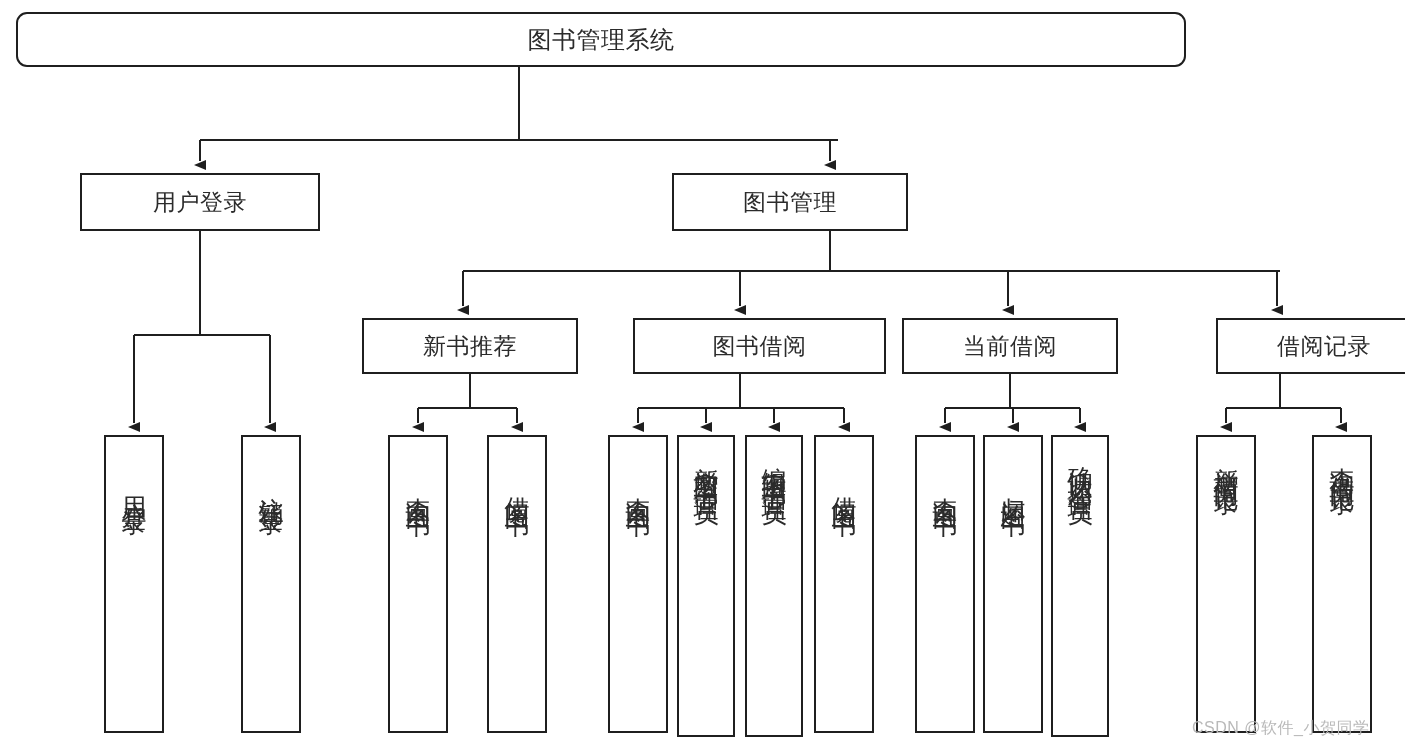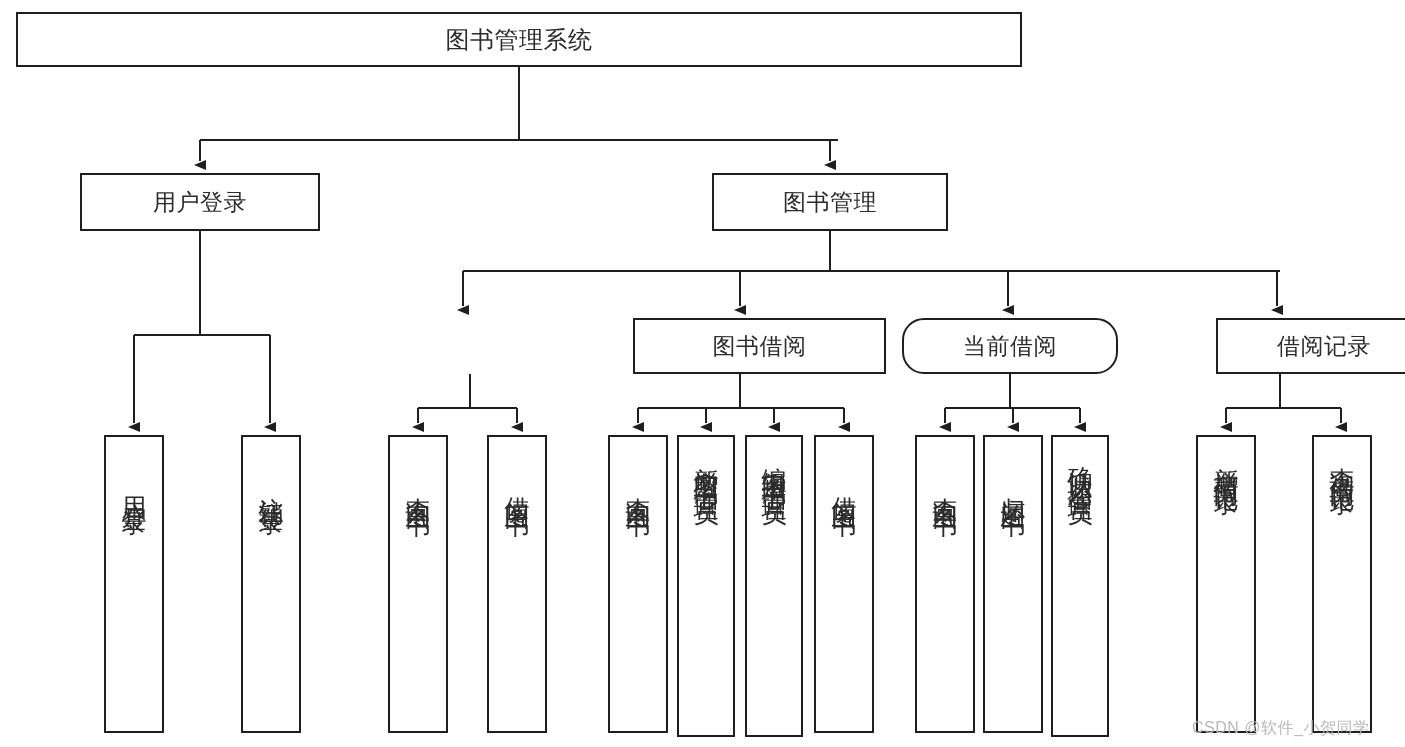--- a/index.html
+++ b/index.html
@@ -122,35 +122,38 @@
       <path d="M1013,408 L1013,423" marker-end="url(#arrow)"></path>
       <path d="M1080,408 L1080,423" marker-end="url(#arrow)"></path>
 
       <path d="M1280,374 L1280,408"></path>
       <path d="M1226,408 L1341,408"></path>
       <path d="M1226,408 L1226,423" marker-end="url(#arrow)"></path>
       <path d="M1341,408 L1341,423" marker-end="url(#arrow)"></path>
     </g>
   </svg>
 
-  <div class="node horiz root" style="left:16px;top:12px;width:1006px;height:55px;">
+  <div class="node horiz root" style="left:16px;top:12px;width:1170px;height:55px;border-radius:11px;">
     <span class="lbl">图书管理系统</span>
   </div>
 
   <div class="node horiz" style="left:80px;top:173px;width:240px;height:58px;">
     <span class="lbl">用户登录</span>
   </div>
-  <div class="node horiz" style="left:712px;top:173px;width:236px;height:58px;">
+  <div class="node horiz" style="left:672px;top:173px;width:236px;height:58px;">
     <span class="lbl">图书管理</span>
   </div>
 
+  <div class="node horiz" style="left:362px;top:318px;width:216px;height:56px;">
+    <span class="lbl">新书推荐</span>
+  </div>
   <div class="node horiz" style="left:633px;top:318px;width:253px;height:56px;">
     <span class="lbl">图书借阅</span>
   </div>
-  <div class="node horiz" style="left:902px;top:318px;width:216px;height:56px;border-radius:22px;">
+  <div class="node horiz" style="left:902px;top:318px;width:216px;height:56px;">
     <span class="lbl">当前借阅</span>
   </div>
   <div class="node horiz" style="left:1216px;top:318px;width:216px;height:56px;">
     <span class="lbl">借阅记录</span>
   </div>
 
   <div class="node vert" style="left:104px;top:435px;width:60px;height:298px;">
     <span class="lbl">用户登录</span>
   </div>
   <div class="node vert" style="left:241px;top:435px;width:60px;height:298px;">

